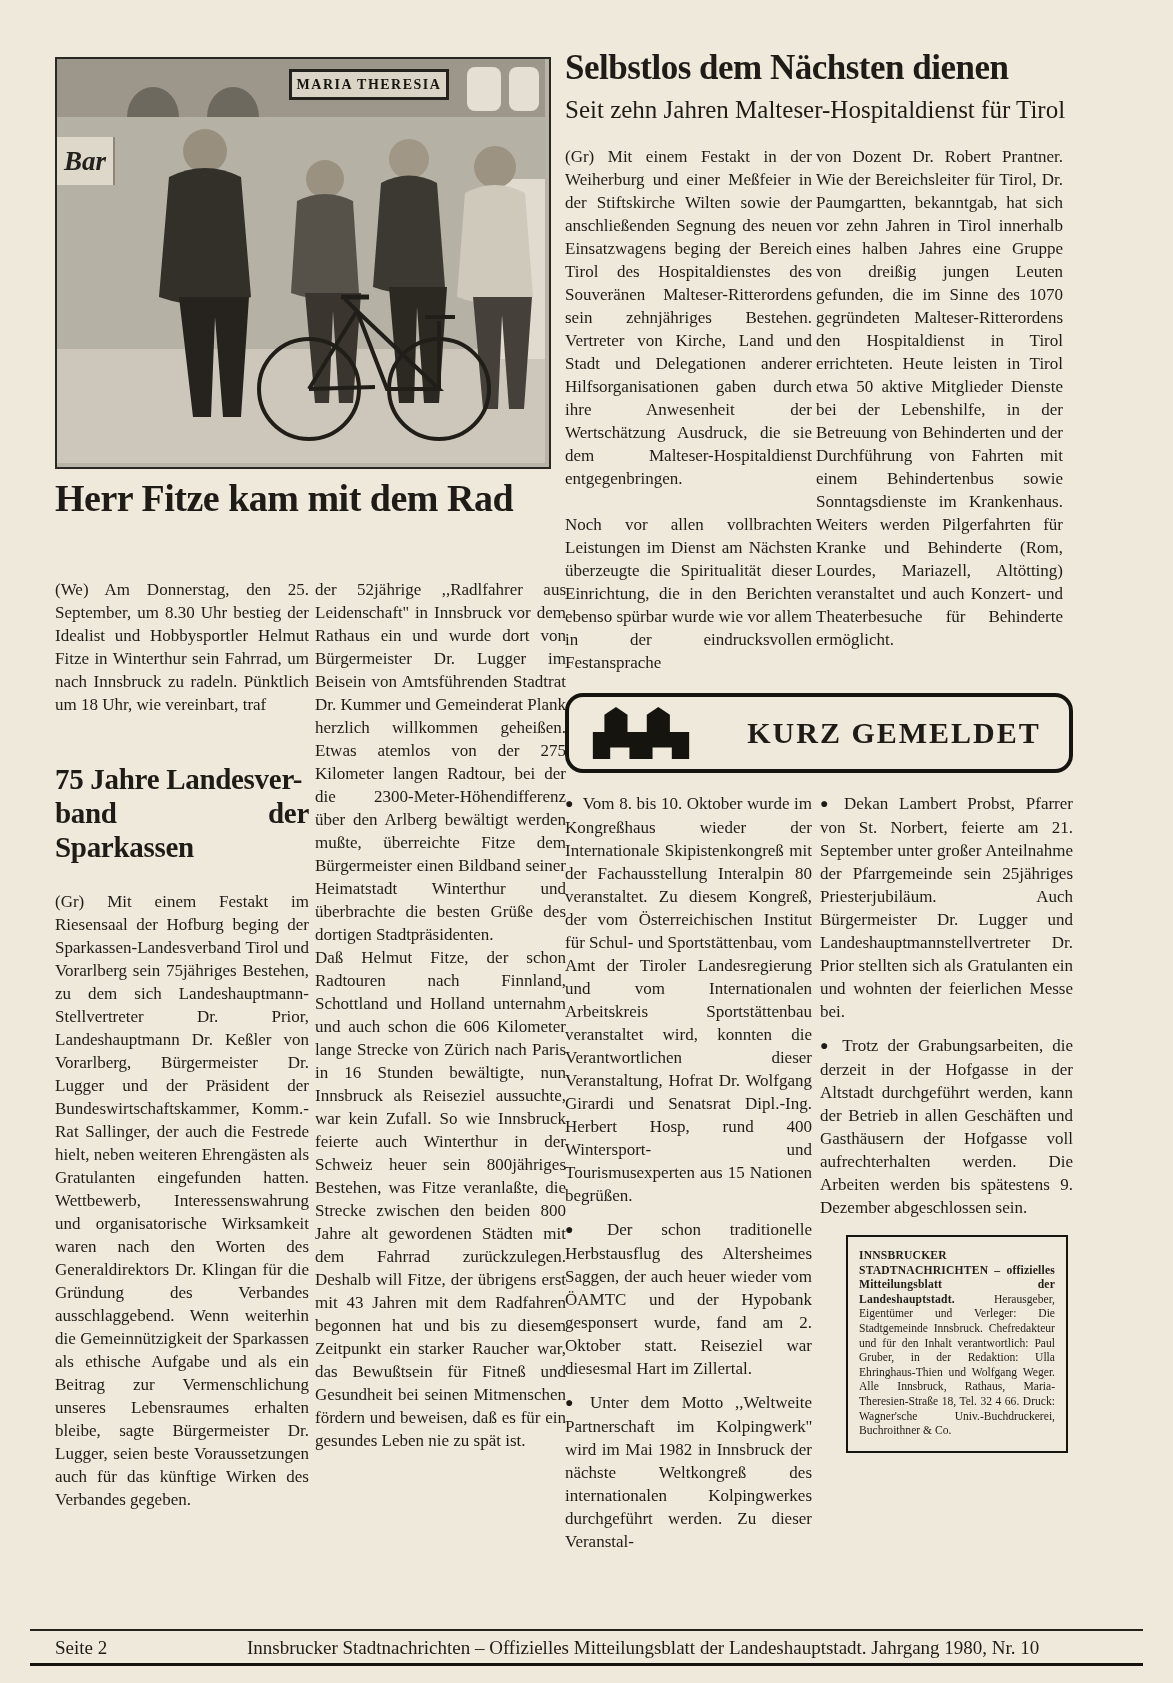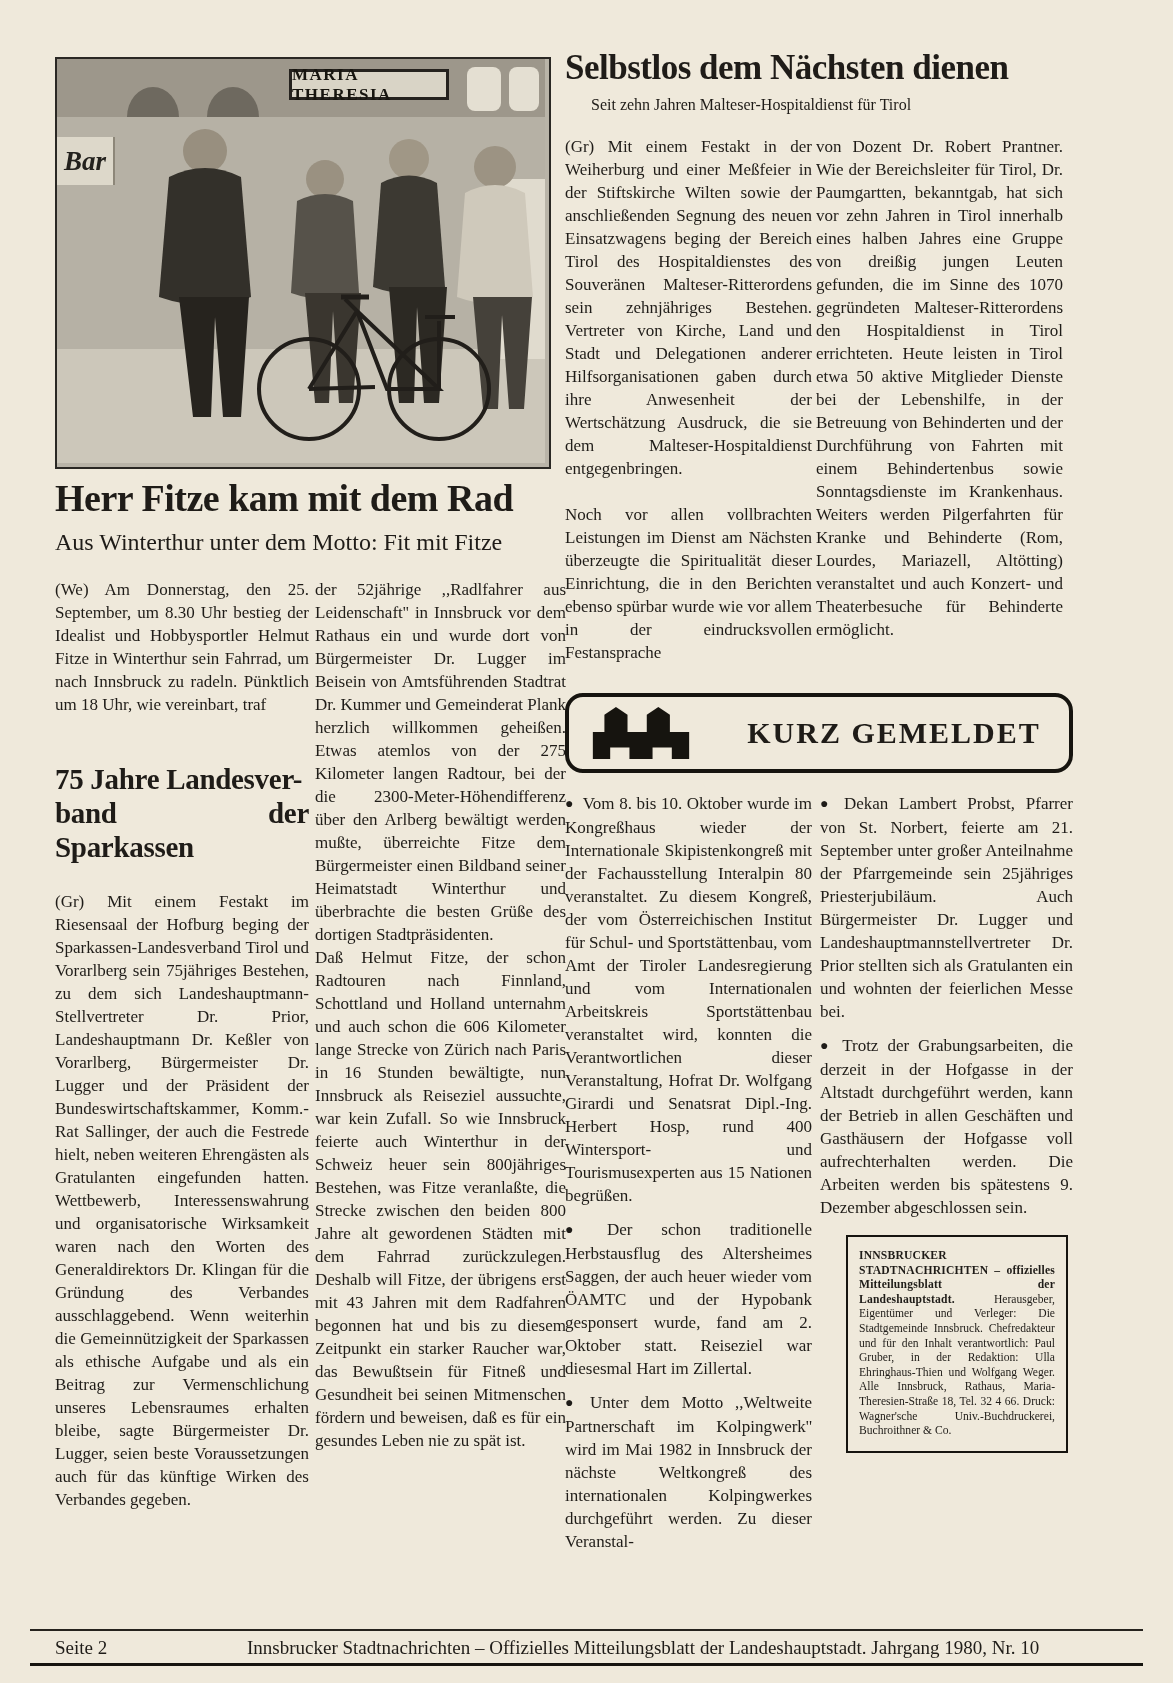--- a/index.html
+++ b/index.html
@@ -14,35 +14,35 @@
   
   .photo{
     position:absolute;left:55px;top:57px;width:492px;height:408px;
     border:2px solid #2a2824;background:#b9b4a8;overflow:hidden;
   }
   .photo svg{position:absolute;left:0;top:0;}
   .photo-sign{
     position:absolute;left:232px;top:10px;width:154px;height:25px;
     background:#d9d4c6;border:3px solid #25221e;
     display:flex;align-items:center;justify-content:center;
-    font-size:17px;font-weight:bold;letter-spacing:1.5px;color:#17150f;
+    font-size:14px;font-weight:bold;letter-spacing:1.5px;color:#17150f;
     font-family:"Liberation Serif","DejaVu Serif",serif;
   }
   .photo-bar{
     position:absolute;left:0px;top:78px;width:56px;height:48px;
     background:#ddd8ca;display:flex;align-items:center;justify-content:center;
     font-size:27px;font-style:italic;font-weight:bold;color:#23211d;
     border-right:2px solid #8d8779;
   }
   
   .headline{font-weight:bold;margin:0;line-height:1.05;letter-spacing:-0.5px;}
   .subhead{font-weight:normal;margin:0;line-height:1.1;}
   .malteser{position:absolute;left:565px;top:50px;width:508px;}
   .malteser .headline{font-size:35px;}
-  .malteser .subhead{font-size:16px;margin-top:9px;margin-left:26px;}
+  .malteser .subhead{font-size:25px;margin-top:9px;}
   .fitze-head{position:absolute;left:55px;top:479px;width:512px;}
   .fitze-head .headline{font-size:38px;}
   .fitze-head .subhead{font-size:24px;margin-top:10px;}
   
   .bodytext{font-size:17px;line-height:23px;text-align:justify;}
   .para{margin:0;}
   .para.gap{margin-top:23px;}
   .cols{display:flex;gap:4px;margin-top:22px;}
   .cols .col{width:247px;}
   .leftcol1{position:absolute;left:55px;top:578px;width:254px;}
@@ -129,21 +129,20 @@
         <p class="para gap">Noch vor allen vollbrachten Leistungen im Dienst am Nächsten überzeugte die Spiritualität dieser Einrichtung, die in den Berichten ebenso spürbar wurde wie vor allem in der eindrucksvollen Festansprache</p>
       </div>
       <div class="col">
         <p class="para">von Dozent Dr. Robert Prantner. Wie der Bereichsleiter für Tirol, Dr. Paumgartten, bekanntgab, hat sich vor zehn Jahren in Tirol innerhalb eines halben Jahres eine Gruppe von dreißig jungen Leuten gefunden, die im Sinne des 1070 gegründeten Malteser-Ritterordens den Hospitaldienst in Tirol errichteten. Heute leisten in Tirol etwa 50 aktive Mitglieder Dienste bei der Lebenshilfe, in der Betreuung von Behinderten und der Durchführung von Fahrten mit einem Behindertenbus sowie Sonntagsdienste im Krankenhaus. Weiters werden Pilgerfahrten für Kranke und Behinderte (Rom, Lourdes, Mariazell, Altötting) veranstaltet und auch Konzert- und Theaterbesuche für Behinderte ermöglicht.</p>
       </div>
     </div>
   </section>
 
   <section class="fitze-head">
     <h1 class="headline">Herr Fitze kam mit dem Rad</h1>
-    <h2 class="subhead">Aus Winterthur unter dem Motto: Fit mit Fitze</h2>
   </section>
 
   <div class="leftcol1 bodytext">
     <p class="para">(We) Am Donnerstag, den 25. September, um 8.30 Uhr bestieg der Idealist und Hobbysportler Helmut Fitze in Winterthur sein Fahrrad, um nach Innsbruck zu radeln. Pünktlich um 18 Uhr, wie vereinbart, traf</p>
     <h3 class="section-head">
       <span>75 Jahre Landesver-</span>
       <span>band der Sparkassen</span>
     </h3>
     <p class="para">(Gr) Mit einem Festakt im Riesensaal der Hofburg beging der Sparkassen-Landesverband Tirol und Vorarlberg sein 75jähriges Bestehen, zu dem sich Landeshauptmann-Stellvertreter Dr. Prior, Landeshauptmann Dr. Keßler von Vorarlberg, Bürgermeister Dr. Lugger und der Präsident der Bundeswirtschaftskammer, Komm.-Rat Sallinger, der auch die Festrede hielt, neben weiteren Ehrengästen als Gratulanten eingefunden hatten. Wettbewerb, Interessenswahrung und organisatorische Wirksamkeit waren nach den Worten des Generaldirektors Dr. Klingan für die Gründung des Verbandes ausschlaggebend. Wenn weiterhin die Gemeinnützigkeit der Sparkassen als ethische Aufgabe und als ein Beitrag zur Vermenschlichung unseres Lebensraumes erhalten bleibe, sagte Bürgermeister Dr. Lugger, seien beste Voraussetzungen auch für das künftige Wirken des Verbandes gegeben.</p>
   </div>

